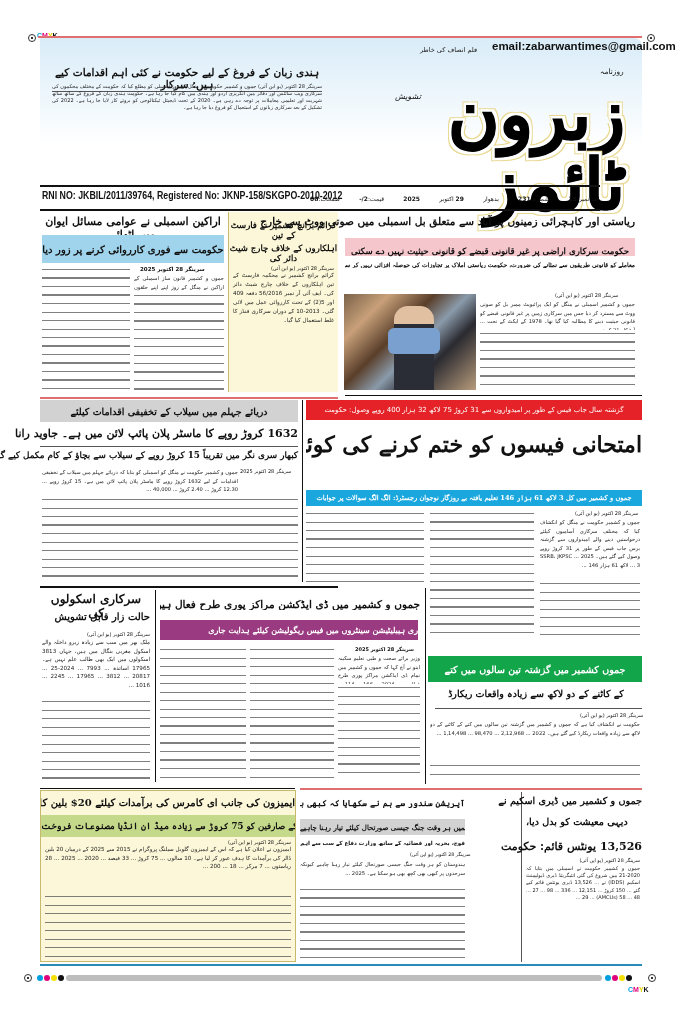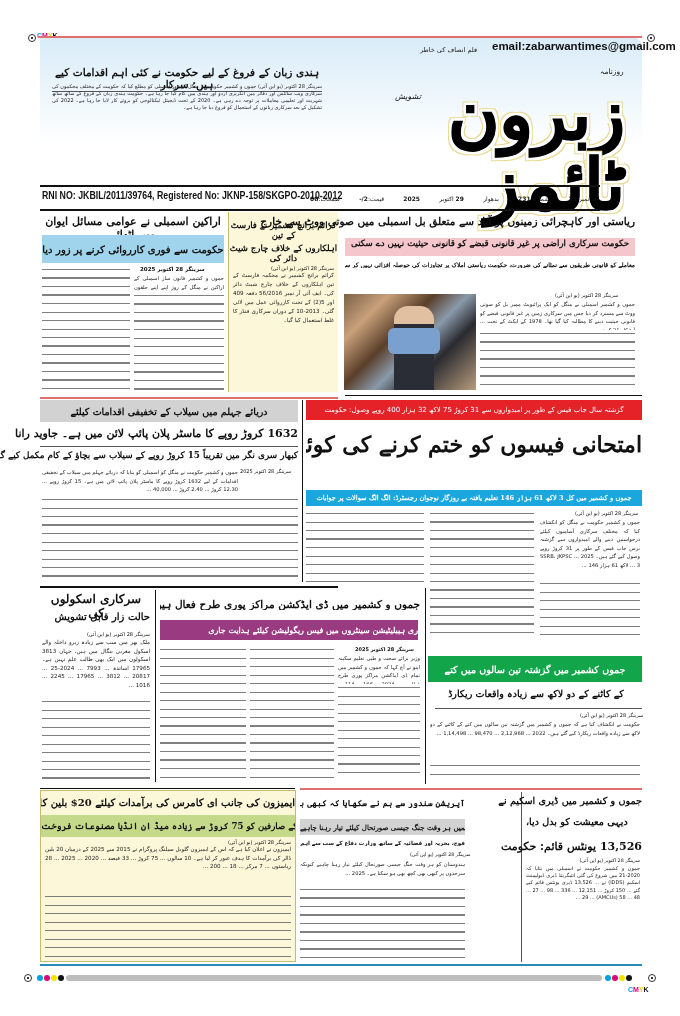--- a/index.html
+++ b/index.html
@@ -66,21 +66,21 @@
 <div class="abs lines" style="left:42px;top:266px;width:88px;height:124px"></div>
 
 <div class="abs box" style="left:228px;top:212px;width:110px;height:180px;background:#fbf7d8;border-left:1px solid #c9b96a">
   <div class="urdu hline" style="font-size:8.5px;text-align:center;margin-top:8px">کرائم برانچ کشمیر نے فارسٹ کے تین</div>
   <div class="urdu hline" style="font-size:8.5px;text-align:center;margin-top:3px">اہلکاروں کے خلاف چارج شیٹ دائر کی</div>
   <div class="urdu" style="font-size:5px;padding:0 4px;margin-top:2px">سرینگر 28 اکتوبر (یو این آئی)</div>
   <div class="urdu txt" style="padding:0 4px;height:135px;font-size:5.6px;line-height:9px">کرائم برانچ کشمیر نے محکمہ فارسٹ کے تین اہلکاروں کے خلاف چارج شیٹ دائر کی۔ ایف آئی آر نمبر 56/2016 دفعہ 409 اور 5(2) کے تحت کارروائی عمل میں لائی گئی۔ 2013-10 کے دوران سرکاری فنڈز کا غلط استعمال کیا گیا۔</div>
 </div>
 
 <div class="abs urdu hline" style="left:345px;top:215px;width:290px;font-size:10.5px;text-align:center;white-space:nowrap">ریاستی اور کاہچرائی زمینوں پر آباد سے متعلق بل اسمبلی میں صوتی ووٹ سے خارج</div>
-<div class="abs urdu" style="left:345px;top:238px;width:290px;height:18px;background:#f5c6cc;display:flex;align-items:flex-start;justify-content:center">
+<div class="abs urdu" style="left:345px;top:238px;width:290px;height:18px;background:#f5c6cc;display:flex;align-items:flex-end;justify-content:center">
   <span class="hline" style="font-size:8.6px;white-space:nowrap">حکومت سرکاری اراضی پر غیر قانونی قبضے کو قانونی حیثیت نہیں دے سکتی</span>
 </div>
 <div class="abs urdu hline" style="left:345px;top:261px;width:290px;font-size:6px;text-align:center;white-space:nowrap;overflow:hidden">معاملے کو قانونی طریقوں سے نمٹانے کی ضرورت، حکومت ریاستی املاک پر تجاوزات کی حوصلہ افزائی نہیں کر سکتی: وزیر اعلیٰ</div>
 <div class="abs photo" style="left:344px;top:294px;width:132px;height:96px">
   <div style="position:absolute;left:50px;top:12px;width:40px;height:84px;background:linear-gradient(180deg,#e0c0a0 0,#e0c0a0 18px,#2a2c36 18px,#2a2c36 100%);border-radius:14px 14px 0 0"></div>
   <div style="position:absolute;left:44px;top:34px;width:52px;height:26px;background:#7aa0d0;border-radius:6px"></div>
 </div>
 <div class="abs urdu" style="left:555px;top:292px;font-size:5px">سرینگر 28 اکتوبر (یو این آئی)</div>
 <div class="abs urdu txt" style="left:480px;top:300px;width:155px;height:30px">جموں و کشمیر اسمبلی نے منگل کو ایک پرائیویٹ ممبر بل کو صوتی ووٹ سے مسترد کر دیا جس میں سرکاری زمین پر غیر قانونی قبضے کو قانونی حیثیت دینے کا مطالبہ کیا گیا تھا۔ 1978 کے ایکٹ کے تحت ... آرٹیکل 21 کے تحت ...</div>
 <div class="abs lines" style="left:480px;top:330px;width:155px;height:62px"></div>

